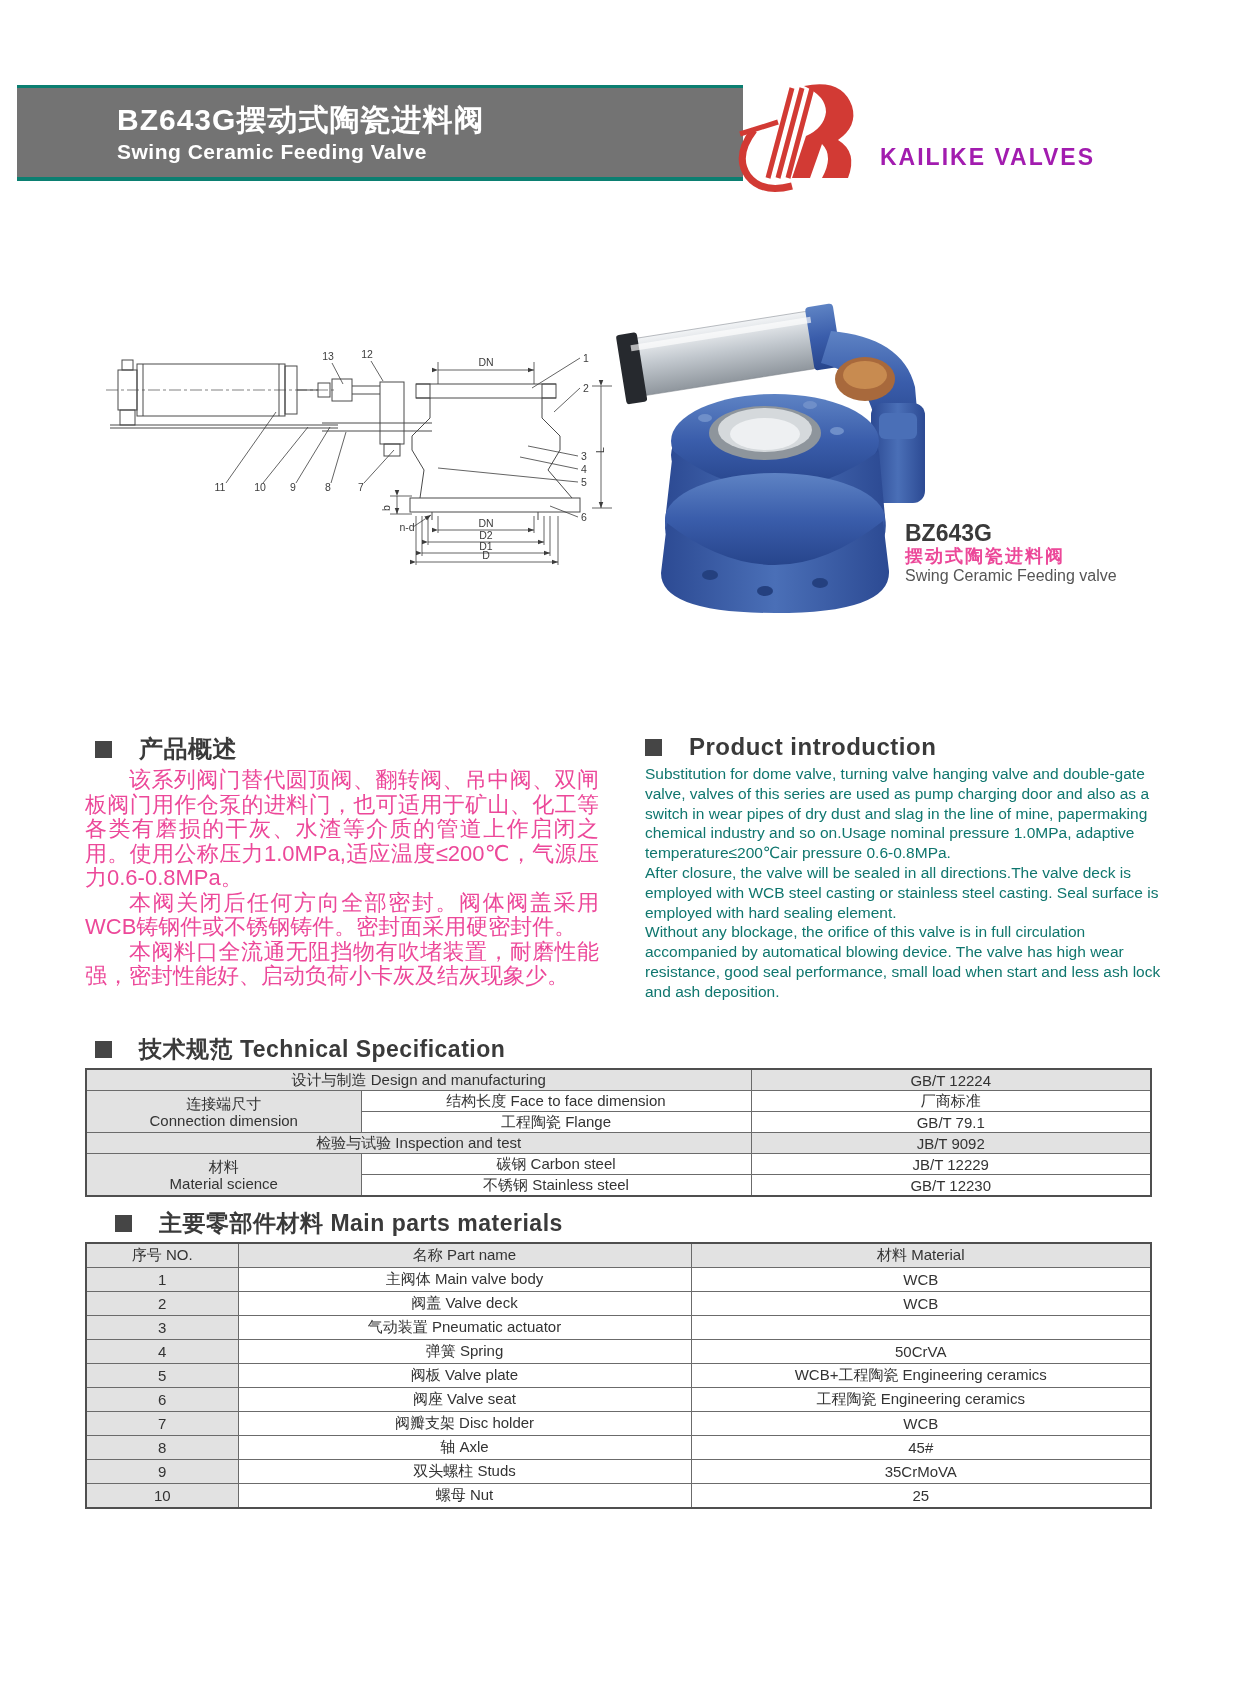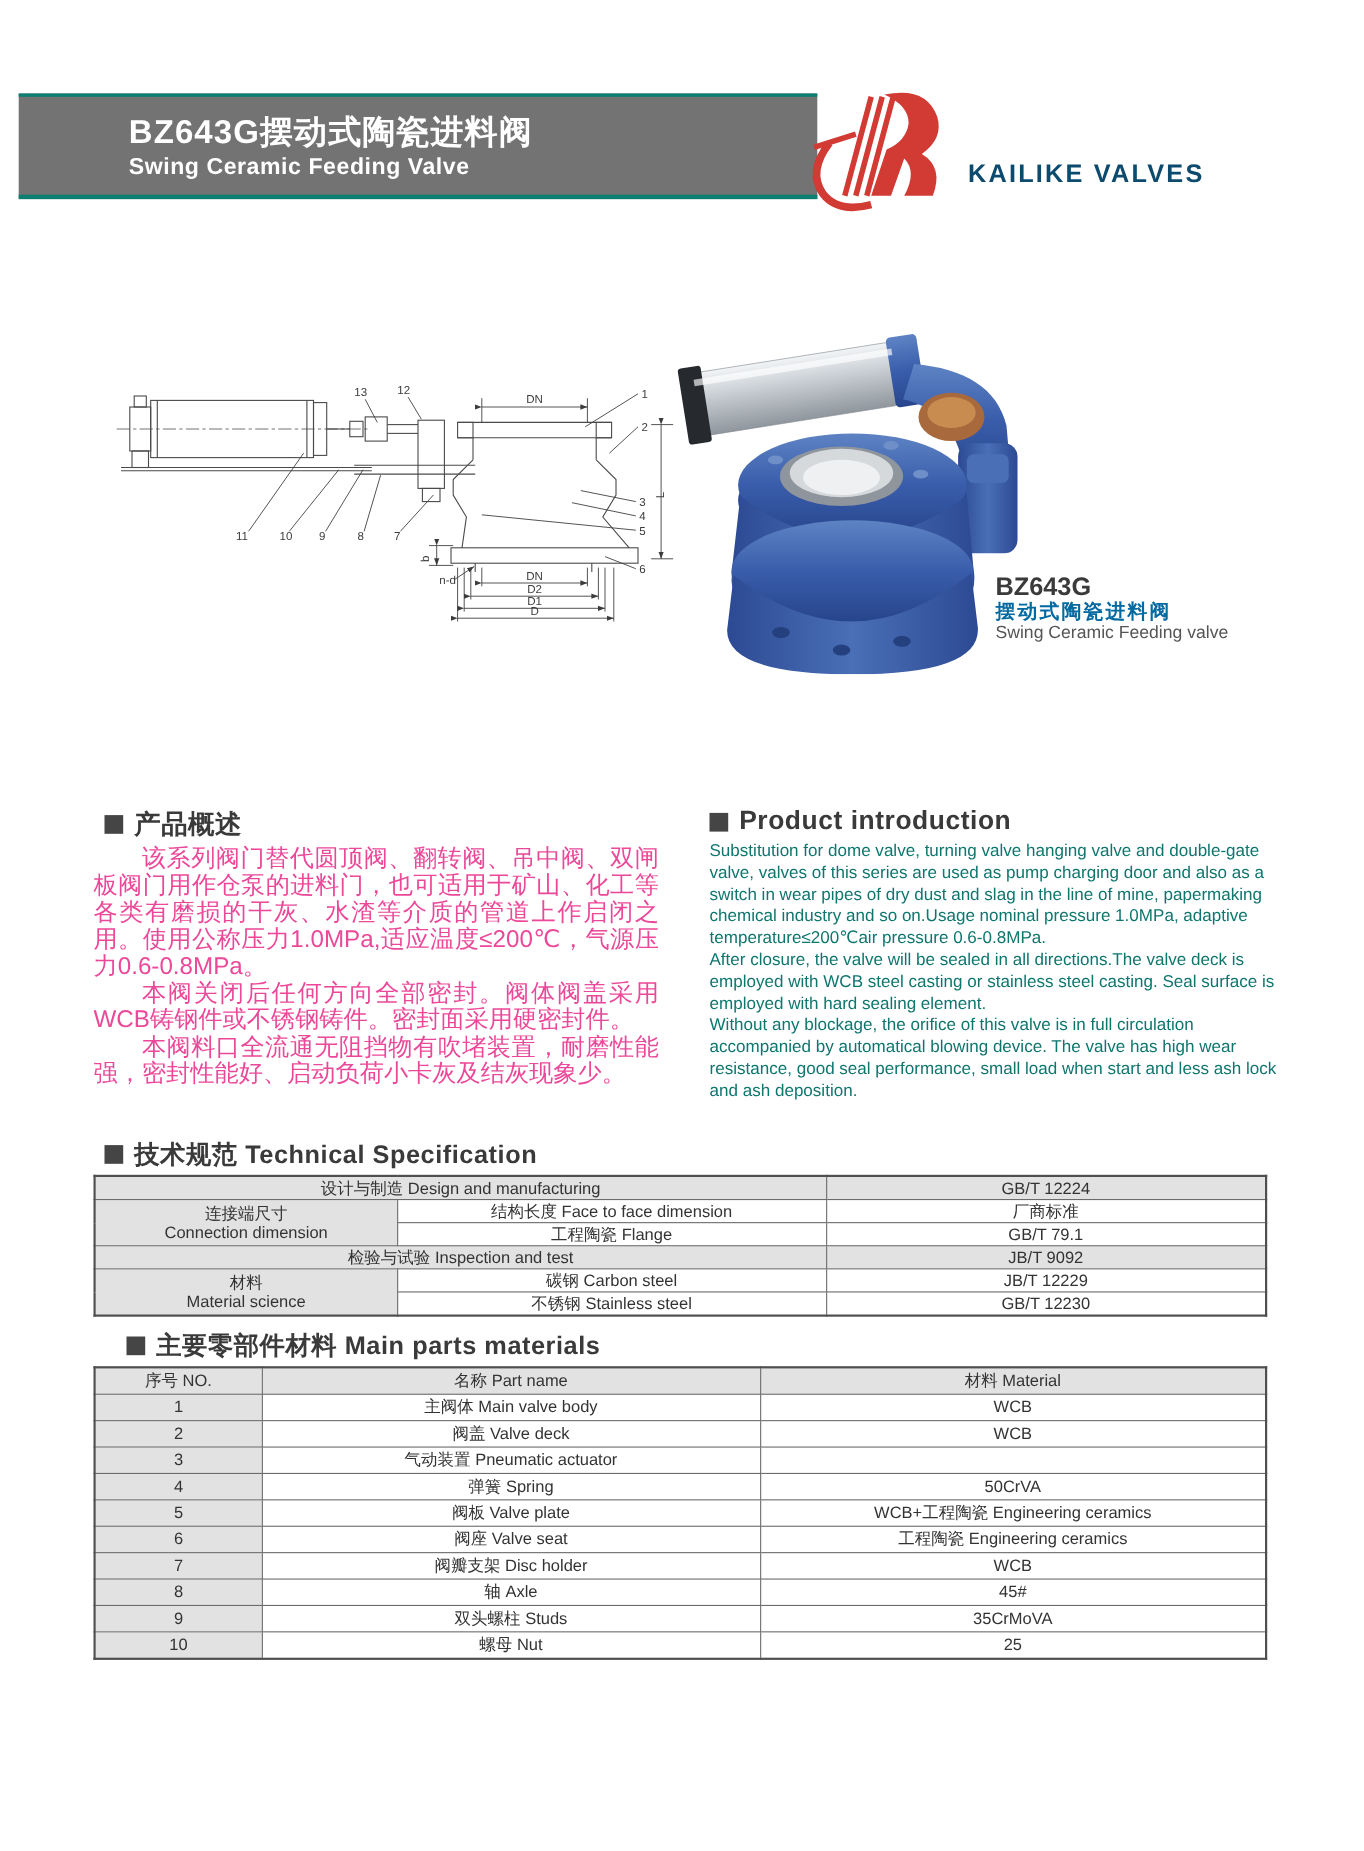--- a/index.html
+++ b/index.html
@@ -28,34 +28,34 @@
 
   
   #logo{left:726px;top:78px;width:460px;height:120px;}
   #logo .cn{
     position:absolute;left:152px;top:8px;
     font-size:42px;font-weight:bold;color:#cfd1d3;letter-spacing:6px;
     font-family:"Liberation Sans",sans-serif;
   }
   #logo .en{
     position:absolute;left:154px;top:66px;
-    font-size:23px;font-weight:bold;color:#0c4a6e;letter-spacing:2px;
+    font-size:23px;font-weight:bold;color:#a21caf;letter-spacing:2px;
   }
 
   
   #drawing{left:80px;top:300px;width:560px;height:290px;}
   #drawing svg text{font-size:10.5px;fill:#3c3c3c;font-family:"Liberation Sans",sans-serif;text-anchor:middle;}
   #photo{left:615px;top:283px;width:350px;height:330px;}
   #caption{left:905px;top:520px;width:260px;}
   #caption .m{font-size:23px;font-weight:bold;color:#3a3a3a;line-height:26px;}
   #caption .c{font-size:18px;font-weight:bold;letter-spacing:2px;line-height:20px;}
   #caption .e{font-size:16px;color:#555;line-height:19px;}
 
   
-  .sec-head{display:flex;align-items:center;gap:10px;}
+  .sec-head{display:flex;align-items:center;gap:27px;}
   .sq{width:17px;height:17px;background:#454545;flex:0 0 auto;}
   .sec-head .txt{font-size:23px;font-weight:bold;color:#3a3a3a;letter-spacing:.5px;}
 
   
   #cn-text{left:85px;top:768px;width:514px;}
   #cn-text p{margin:0;text-indent:2em;font-size:22px;line-height:24.5px;color:#ec4899;text-align:justify;}
   #en-text{left:645px;top:764px;width:520px;}
   #en-text p{margin:0;font-size:15.5px;line-height:19.8px;color:#0f766e;text-align:left;}
 
   
@@ -262,21 +262,21 @@
         <path d="M52 240 L46 290 Q46 330 160 330 Q276 330 274 288 L268 238 Q212 282 160 282 Q106 282 52 240 Z" fill="url(#blue2)"></path>
         <ellipse cx="95" cy="292" rx="8" ry="5" fill="#24407f"></ellipse>
         <ellipse cx="205" cy="300" rx="8" ry="5" fill="#24407f"></ellipse>
         <ellipse cx="150" cy="308" rx="8" ry="5" fill="#24407f"></ellipse>
       </g>
     </svg>
   </div>
 
   <div id="caption" class="abs">
     <div class="m">BZ643G</div>
-    <div class="c" id="caption-cn" style="color: #0369a1;">摆动式陶瓷进料阀</div>
+    <div class="c" id="caption-cn" style="color: #ec4899;">摆动式陶瓷进料阀</div>
     <div class="e">Swing Ceramic Feeding valve</div>
   </div>
 
   <div id="cn-head" class="abs sec-head">
     <span class="sq"></span>
     <span class="txt">产品概述</span>
   </div>
   <div id="cn-text" class="abs">
     <p>该系列阀门替代圆顶阀、翻转阀、吊中阀、双闸板阀门用作仓泵的进料门，也可适用于矿山、化工等各类有磨损的干灰、水渣等介质的管道上作启闭之用。使用公称压力1.0MPa,适应温度≤200℃，气源压力0.6-0.8MPa。</p>
     <p>本阀关闭后任何方向全部密封。阀体阀盖采用WCB铸钢件或不锈钢铸件。密封面采用硬密封件。</p>

